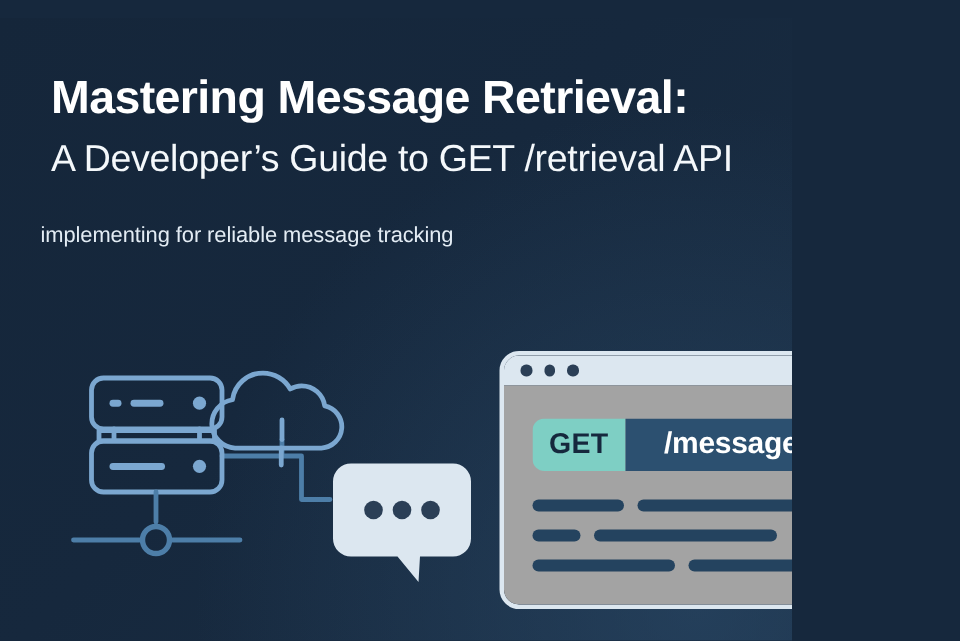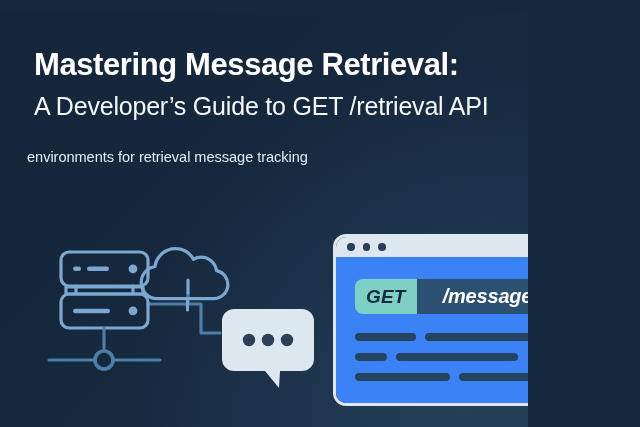--- a/index.html
+++ b/index.html
@@ -101,23 +101,22 @@
   }
   .dot {
     width: 7.5px;
     height: 7.5px;
     border-radius: 50%;
     background: #2b3f56;
   }
   .browser-body {
     position: relative;
     height: 146px;
-    background: #3b82f6;
+    background: #a3a3a3;
     padding: 0;
-    font-style: italic;
   }
 
   .endpoint-pill {
     position: absolute;
     left: 19px;
     top: 22px;
     display: flex;
     align-items: stretch;
     border-radius: 8px;
     overflow: hidden;
@@ -165,21 +164,21 @@
 <body>
 
 <div id="poster">
 
   <div class="headline-block">
     <h1 class="title-main">Mastering Message Retrieval:</h1>
     <h2 class="title-sub">A Developer’s Guide to GET /retrieval API</h2>
   </div>
 
   <div class="description">
-    <span class="desc-line">environments for retrieval message tracking</span>
+    <span class="desc-line">implementing for reliable message tracking</span>
   </div>
 
   <div class="illustration">
     <svg width="290" height="176" viewBox="0 0 290 176" fill="none" xmlns="http://www.w3.org/2000/svg">
 
       <g stroke="#4d7ea8" stroke-width="3.2" stroke-linecap="round" stroke-linejoin="round" fill="none">
 
         <path d="M104 68 L144 68 L144 57"></path>
 
         <path d="M144 57 L144 44" stroke="#7ba7d0"></path>

